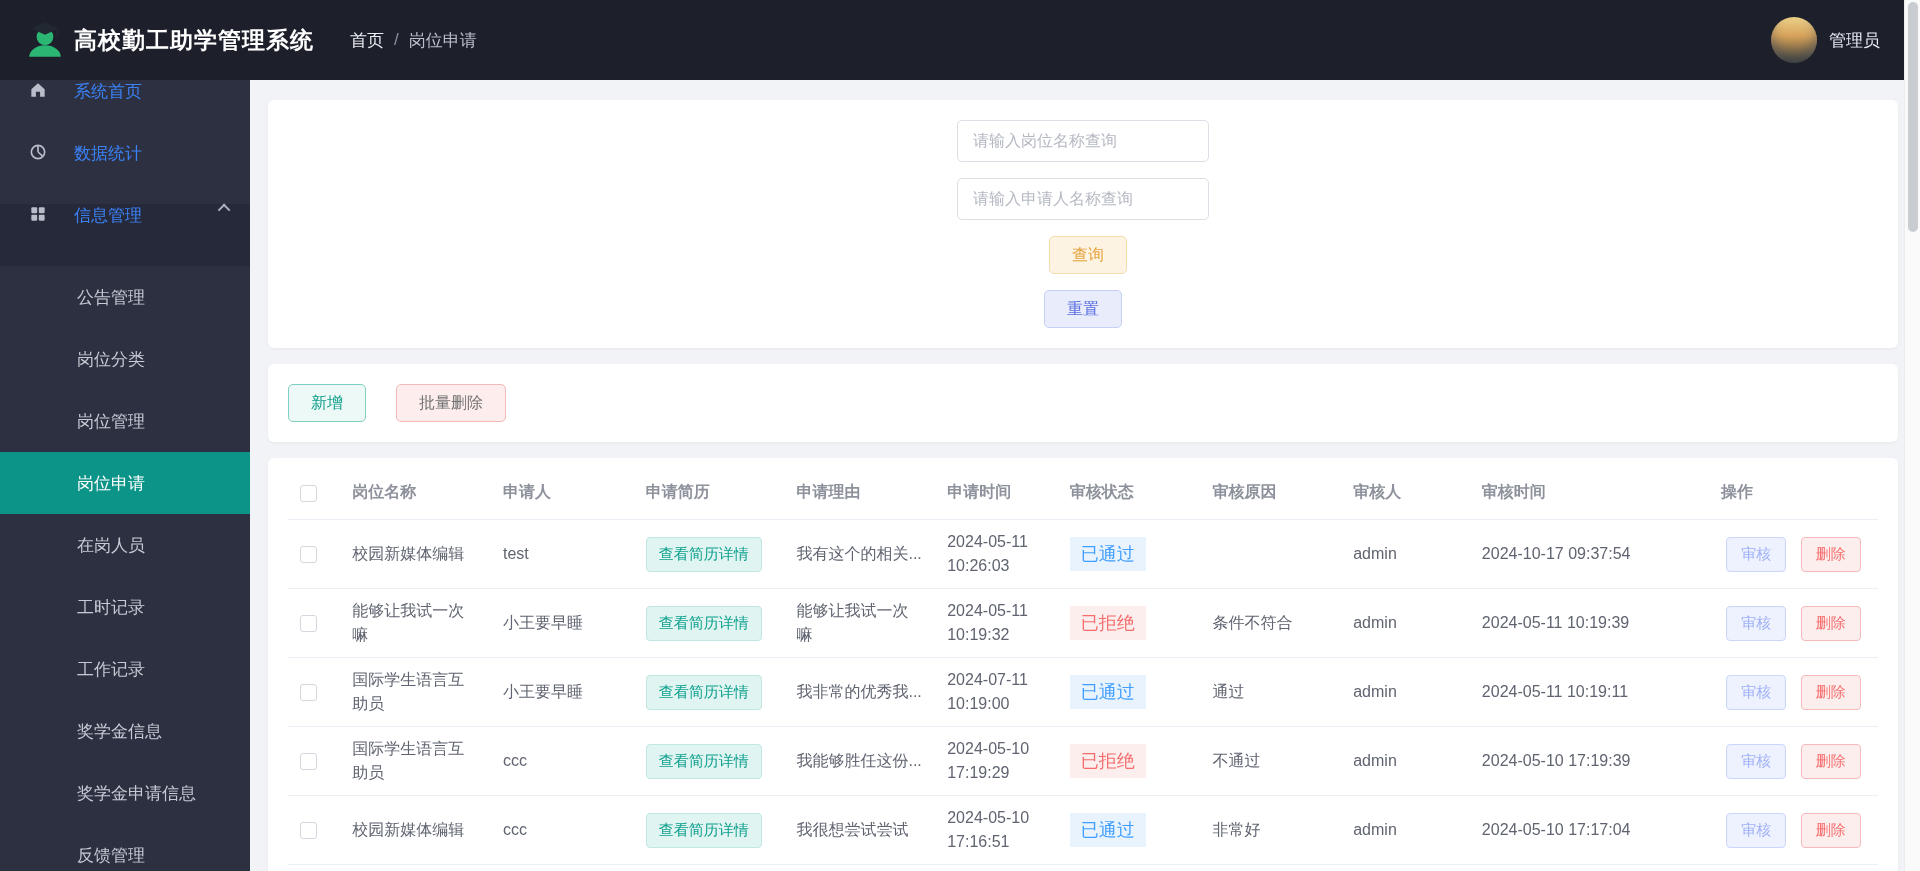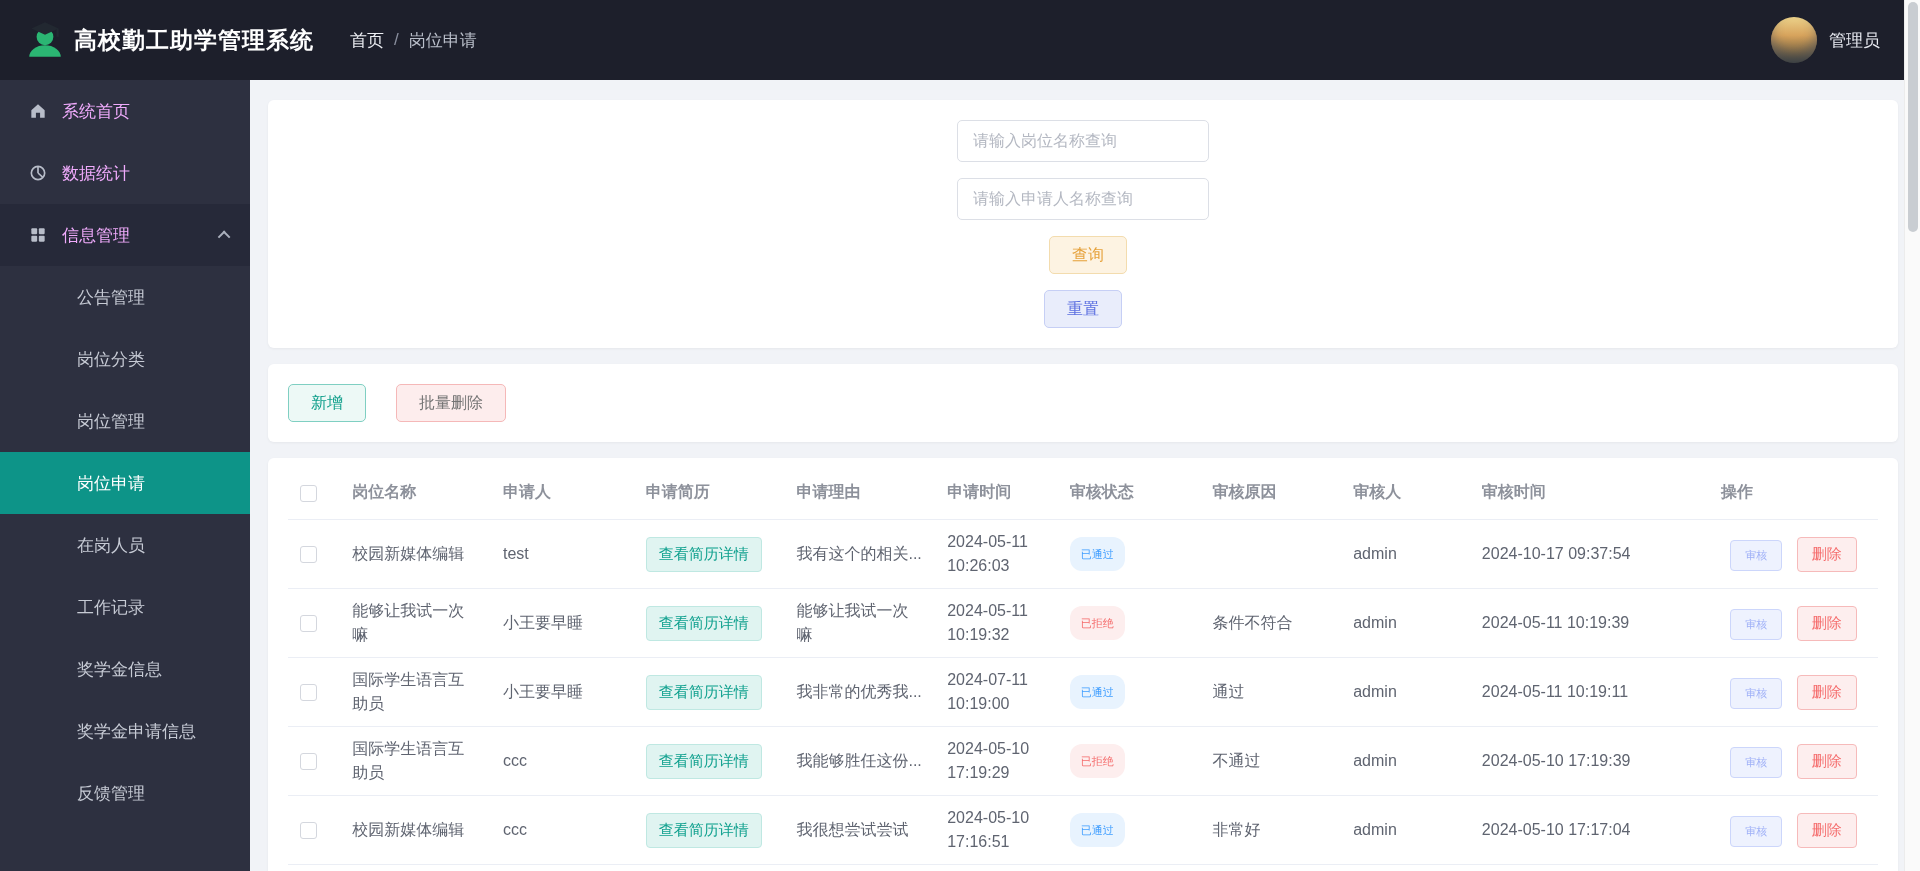--- a/index.html
+++ b/index.html
@@ -19,22 +19,22 @@
   .topbar .spacer { flex:1; }
   .user { display:flex; align-items:center; gap:12px; }
   .avatar { width:46px; height:46px; border-radius:50%;
     background:linear-gradient(180deg,#ecd28a 0%,#d7a35c 40%,#8a6f45 75%,#4d4734 100%);
     box-shadow:inset 0 -10px 12px rgba(40,60,90,.45); }
   .username { color:#e8eaf1; font-size:17px; }
 
   
   .sidebar { position:fixed; left:0; top:80px; width:250px; height:791px;
     background:#2d3040; overflow:hidden; }
-  .side-item { height:62px; display:flex; align-items:center; gap:14px;
-    padding:0 20px 0 28px; color:#f0abfc; font-size:17px; cursor:pointer; }
+  .side-item { height:62px; display:flex; align-items:flex-start; gap:26px;
+    padding:0 20px 0 28px; color:#3b82f6; font-size:17px; cursor:pointer; }
   .side-item.parent-open { background:#262939; }
   .side-icon { width:20px; height:20px; color:#b8bdc9; display:inline-flex; flex:none; }
   .side-icon svg { width:100%; height:100%; }
   .side-item .grow { flex:1; }
   .chevron-up { width:9px; height:9px; border-left:2px solid #aab0bd; border-top:2px solid #aab0bd;
     transform:rotate(45deg) translateY(2px); }
   .sub-item { height:62px; display:flex; align-items:center; padding-left:77px;
     color:#c6cad4; font-size:17px; cursor:pointer; }
   .sub-item.active { background:#0d9488; color:#ffffff; }
 
@@ -66,25 +66,25 @@
   .col-check { width:52px; }
   .col-job { width:150px; } .col-applicant { width:142px; } .col-resume { width:150px; }
   .col-reason { width:150px; } .col-atime { width:122px; } .col-status { width:142px; }
   .col-rreason { width:140px; } .col-reviewer { width:128px; } .col-rtime { width:238px; }
   .col-op { width:168px; }
   .op-head, .op-cell { text-align:center; }
   .checkbox { display:inline-block; width:17px; height:17px; background:#fff;
     border:1px solid #d4d7de; border-radius:3px; vertical-align:middle; cursor:pointer; }
   .resume-btn { background:#e0f4f1; border:1px solid #bfe8e2; color:#0fa08e;
     font-size:15px; padding:7px 12px; border-radius:4px; }
-  .badge { display:inline-block; font-size:11px; padding:5px 11px; border-radius:12px; }
+  .badge { display:inline-block; font-size:18px; padding:5px 11px; border-radius:0; }
   .badge.pass { background:#e8f3fe; color:#409eff; }
   .badge.reject { background:#fdeeee; color:#f56c6c; }
   .op-review { background:#eef2fe; border:1px solid #ccd6fb; color:#9fb0f7;
-    font-size:11px; padding:7px 14px; border-radius:4px;font-family:Liberation Mono, monospace; }
+    font-size:15px; padding:7px 14px; border-radius:4px;font-family:Liberation Mono, monospace; }
   .op-delete { background:#fdeeee; border:1px solid #f6baba; color:#f56c6c;
     font-size:15px; padding:7px 14px; border-radius:4px; margin-left:10px; }
 
   
   .pagination { display:flex; align-items:center; gap:10px; padding:22px 0 4px 8px; }
   .page-btn { min-width:36px; height:36px; border:none; border-radius:5px;
     background:#f4f4f5; color:#4a4f5a; font-size:16px; display:flex;
     align-items:center; justify-content:center; }
   .page-btn.active { background:#272a35; color:#ffffff; font-weight:bold; }
   .page-btn.nav { color:#b2b6bf; font-size:20px; }
@@ -161,20 +161,23 @@
       <span>岗位分类</span>
     </div>
   <div class="sub-item">
       <span>岗位管理</span>
     </div>
   <div class="sub-item active">
       <span>岗位申请</span>
     </div>
   <div class="sub-item">
       <span>在岗人员</span>
+    </div>
+  <div class="sub-item">
+      <span>工时记录</span>
     </div>
   <div class="sub-item">
       <span>工作记录</span>
     </div>
   <div class="sub-item">
       <span>奖学金信息</span>
     </div>
   <div class="sub-item">
       <span>奖学金申请信息</span>
     </div>

